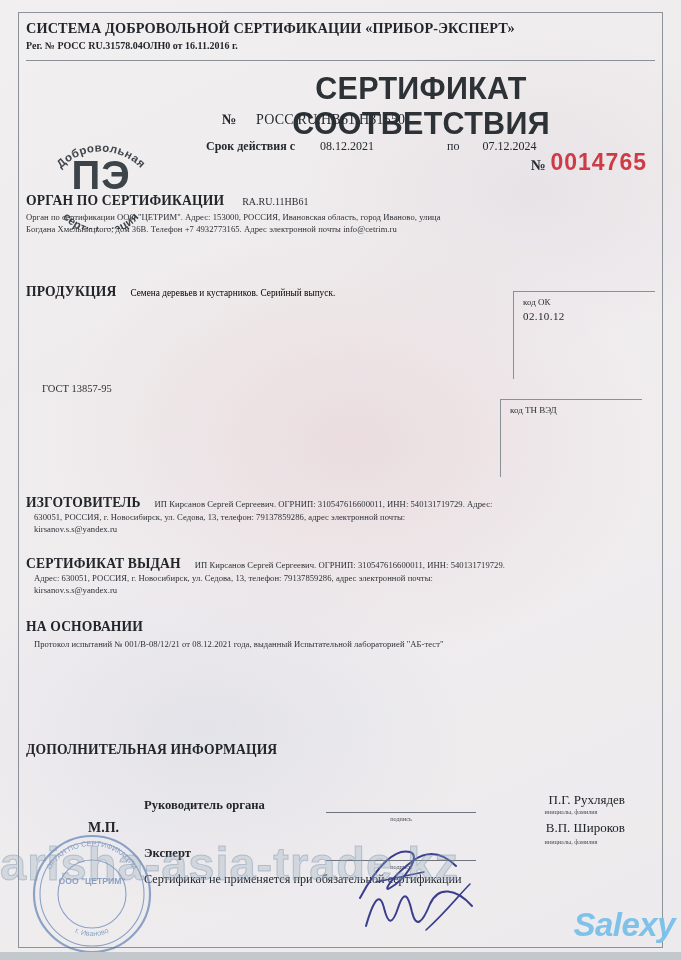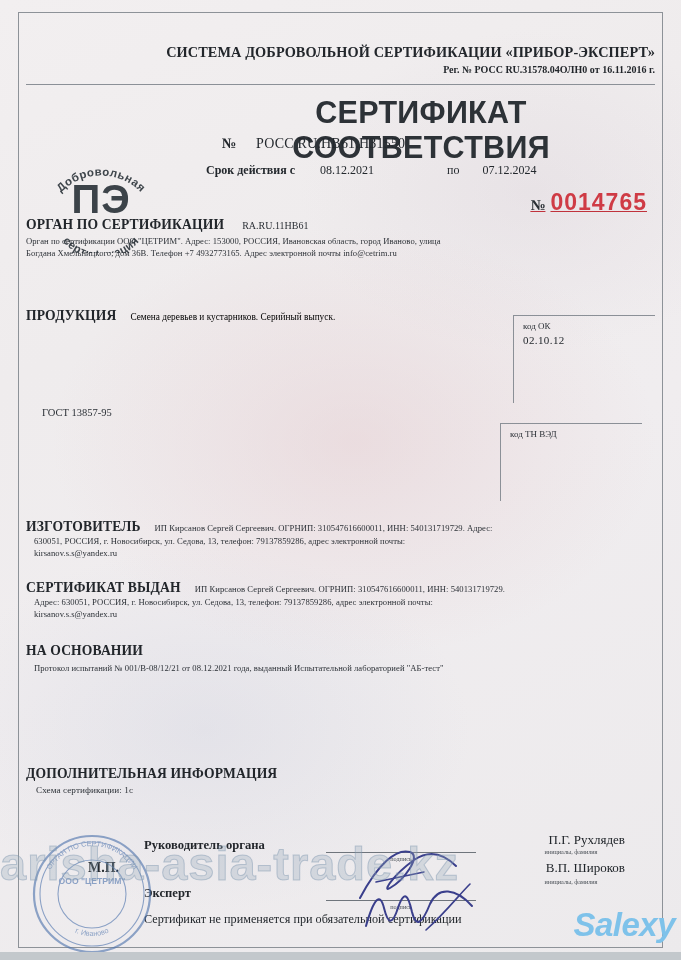--- a/index.html
+++ b/index.html
@@ -34,21 +34,21 @@
     background: transparent;
   }
   .inner {
     position: absolute;
     left: 26px; top: 20px;
     width: 629px; height: 920px;
     z-index: 4;
   }
 
   
-  .hdr { text-align: right; margin-top: 24px; }
+  .hdr { text-align: left; }
   .hdr .l1 {
     font-size: 14.3px; font-weight: bold; letter-spacing: .1px;
     color: #22262b; white-space: nowrap;
   }
   .hdr .l2 {
     font-size: 10px; font-weight: bold; margin-top: 3px; color: #22262b;
   }
   .rule {
     height: 1px; background: #8b9097;
     margin: 9px 0 0 0;
@@ -93,22 +93,22 @@
   .termline {
     position: absolute; left: 180px; top: 78px;
     font-size: 12px; color: #23282d; width: 420px;
   }
   .termline b { font-weight: bold; }
   .termline .d1 { margin-left: 22px; }
   .termline .po { margin-left: 70px; }
   .termline .d2 { margin-left: 20px; }
 
   .blanknum {
-    position: absolute; right: 8px; top: 104px;
-    font-size: 19px; color: #c0323c; white-space: nowrap; text-decoration: underline;
+    position: absolute; right: 8px; top: 88px;
+    font-size: 19px; color: #c0323c; white-space: nowrap;
   }
   .blanknum .nsym { font-size: 15px; color: #2a2f34; font-weight: bold; }
   .blanknum .digits {
     font-family: "Liberation Sans", "DejaVu Sans", sans-serif;
     font-size: 23px; font-weight: bold; letter-spacing: 1px;
     color: #cf3b45; margin-left: 5px;
   }
 
   
   .block { position: relative; }
@@ -287,21 +287,20 @@
       <div class="sm" style="margin-left:8px;">kirsanov.s.s@yandex.ru</div>
     </div>
 
     <div class="block" style="margin-top:20px;">
       <div class="lbl">НА ОСНОВАНИИ</div>
       <div class="sm" style="margin-top:3px; margin-left:8px;">Протокол испытаний № 001/В-08/12/21 от 08.12.2021 года, выданный Испытательной лабораторией "АБ-тест"</div>
     </div>
 
     <div class="block" style="margin-top:90px;">
       <div class="lbl">ДОПОЛНИТЕЛЬНАЯ ИНФОРМАЦИЯ</div>
-      <div class="sm" style="margin-top:2px; margin-left:10px; font-size:9.2px;">Схема сертификации: 1с</div>
     </div>
 
     <div style="margin-top:28px; position:relative;">
 
       <div class="sigrow">
         <div class="sigrole">Руководитель органа</div>
         <div class="sigline" style="left:300px; width:150px;"></div>
         <div class="sigcap" style="left:300px; width:150px;">подпись</div>
         <div class="signame">П.Г. Рухлядев</div>
         <div class="sigcap" style="left:470px; width:150px; top:22px;">инициалы, фамилия</div>

